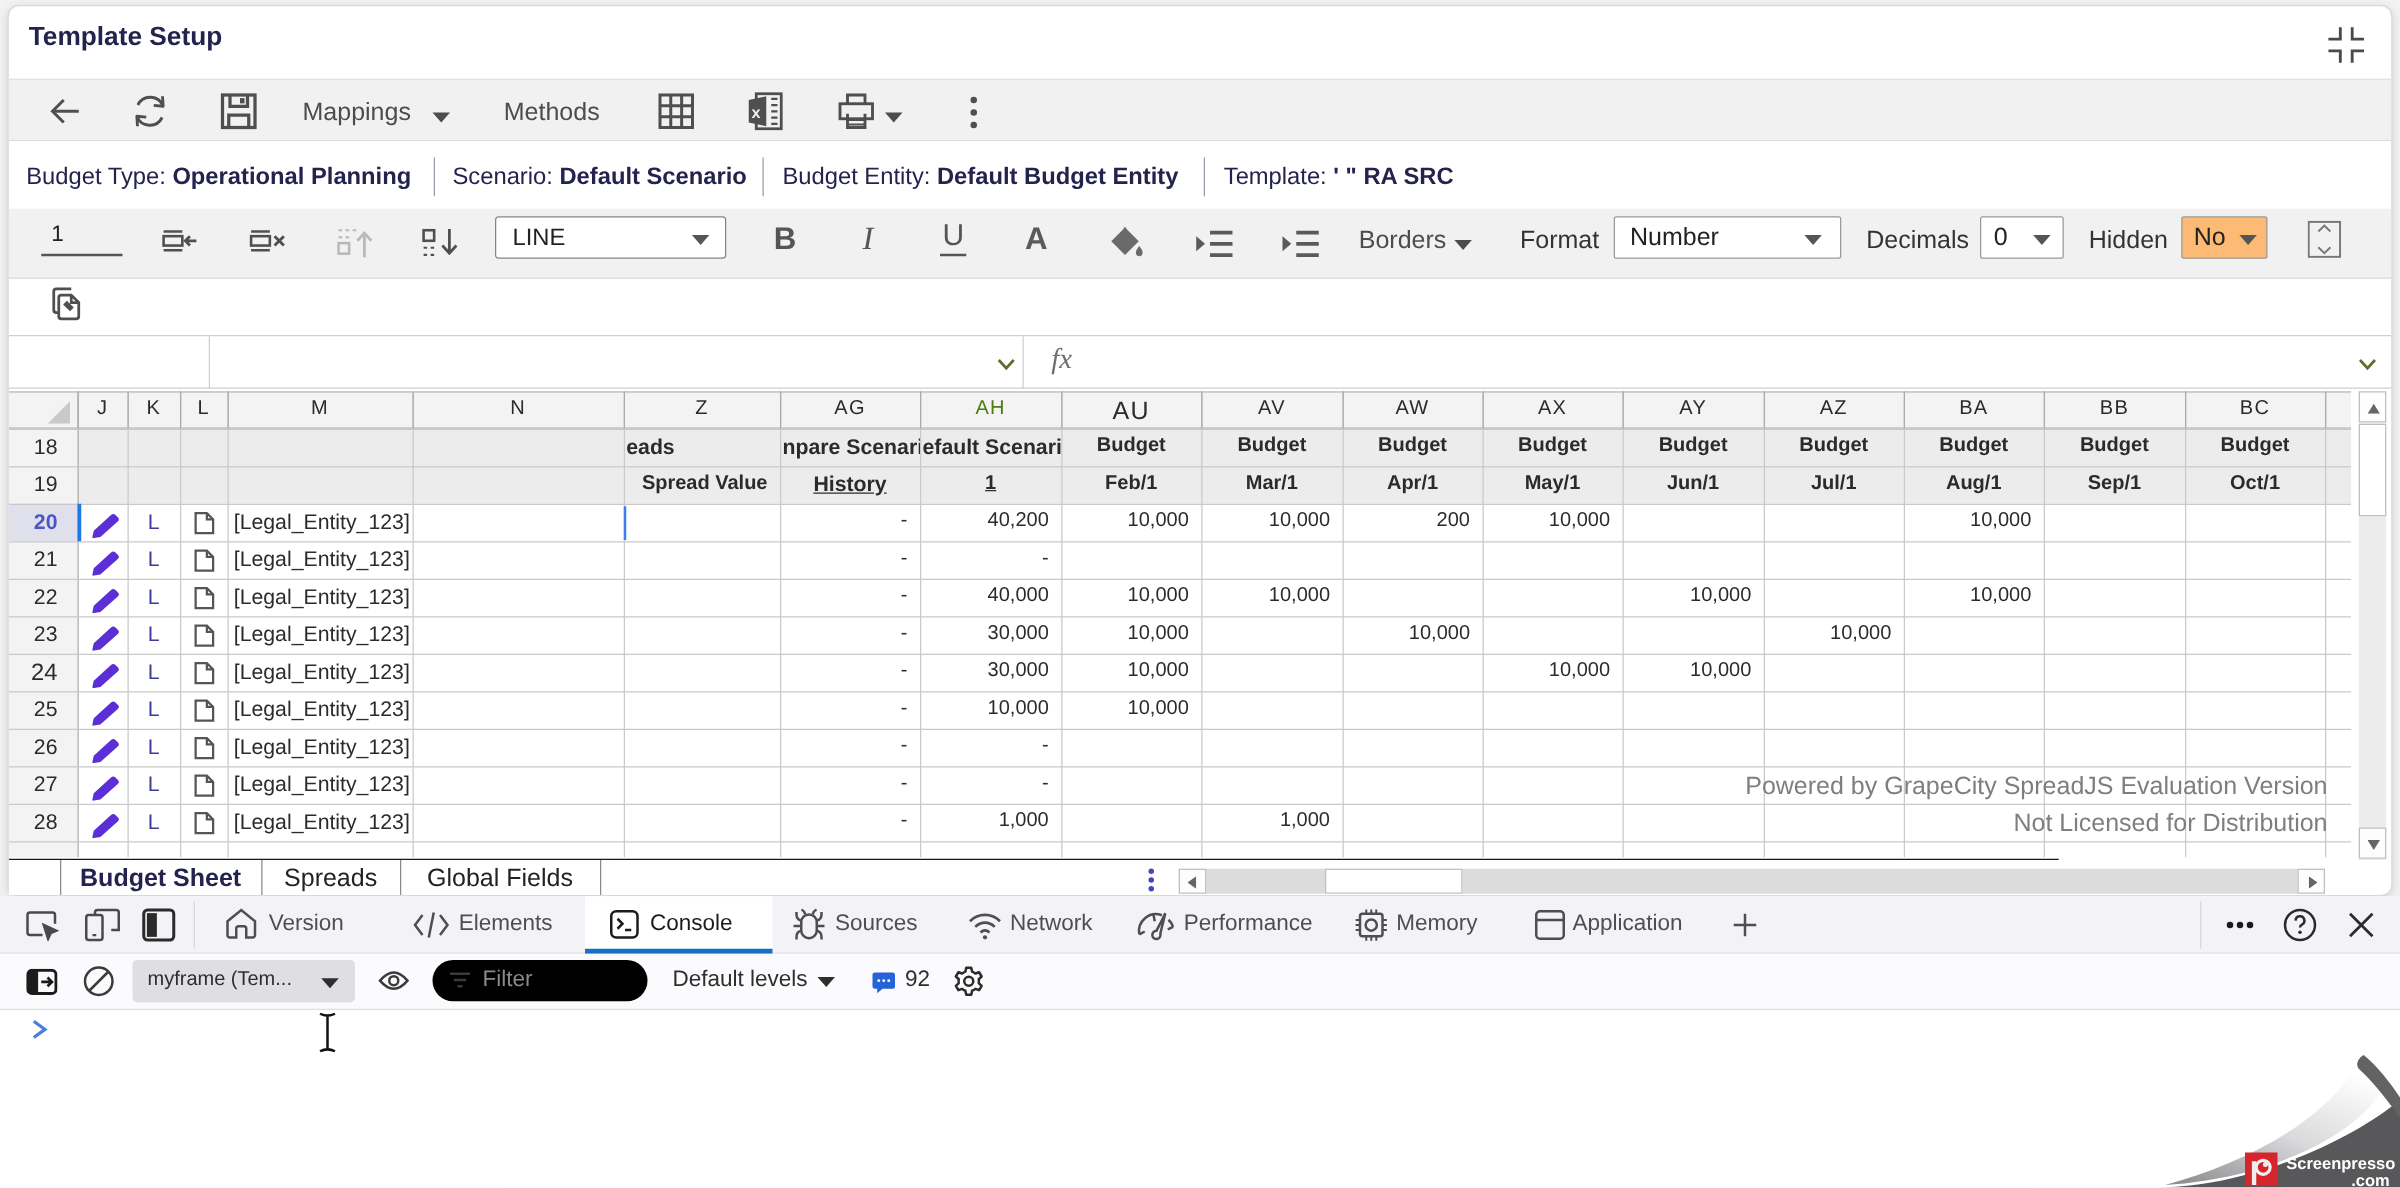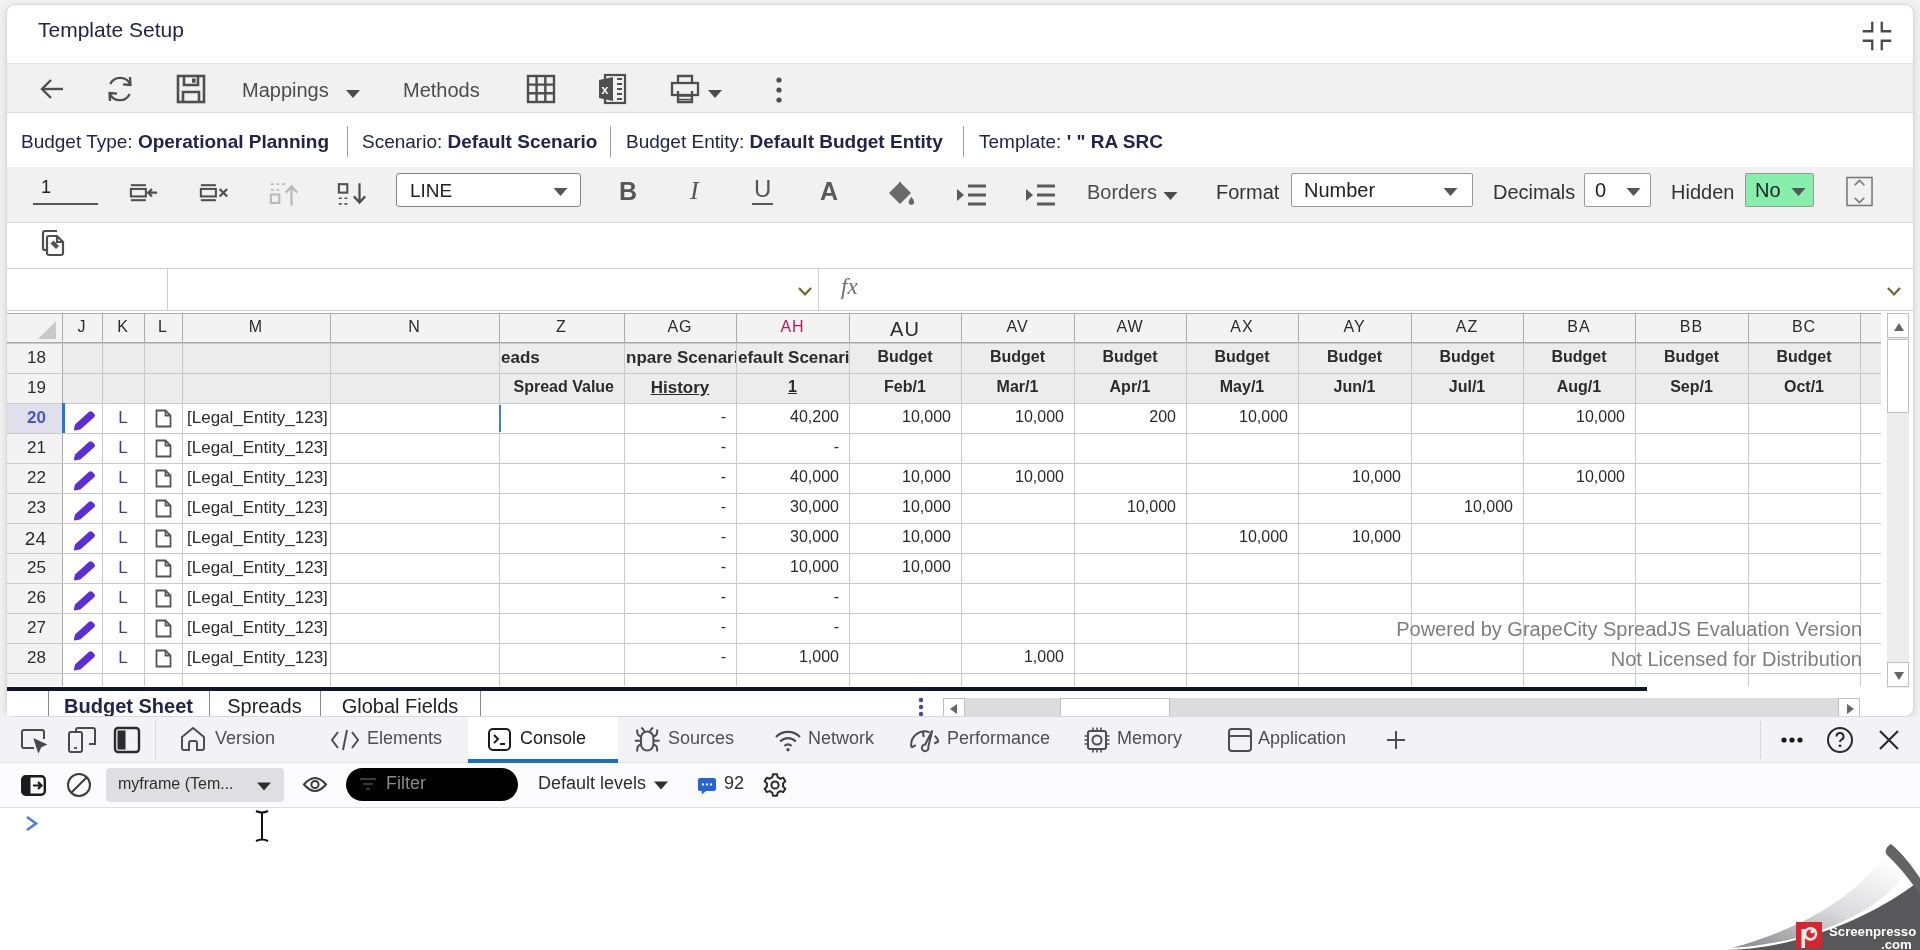--- a/index.html
+++ b/index.html
@@ -8,21 +8,21 @@
 .nv{color:#23234e;}
 svg{display:block;}
 </style></head>
 <body>
 <div class="ab" style="left:0;top:0;width:1920px;height:950px;background:#f2f2f2;">
 
 <div class="ab" style="left:6px;top:4px;width:1908px;height:713px;background:#fff;border:1px solid #d8d8d8;border-radius:9px;box-shadow:0 2px 8px rgba(0,0,0,.12);overflow:hidden;">
 </div>
 <div class="ab" style="left:7px;top:5px;width:1906px;height:711px;overflow:hidden;">
 
- <div class="ab nv" style="left:31px;top:13px;font-size:21px;font-weight:normal;">Template Setup</div>
+ <div class="ab nv" style="left:16px;top:13px;font-size:21px;font-weight:bold;">Template Setup</div>
 
  <svg class="ab" style="left:1851px;top:12px" width="38" height="38" viewBox="0 0 40 40" fill="none" stroke="#4a4a4a" stroke-width="2.4">
    <path d="M15 5 L15 15 L5 15"></path>
         <path d="M25 5 L25 15 L35 15"></path>
    <path d="M15 35 L15 25 L5 25"></path>
         <path d="M25 35 L25 25 L35 25"></path>
  </svg>
 
  <div class="ab" style="left:0px;top:58px;width:1906px;height:50px;background:#f2f1f1;border-top:1px solid #e2e2e2;border-bottom:1px solid #dcdcdc;"></div>
  <svg class="ab" style="left:31px;top:70px" width="28" height="28" viewBox="0 0 28 28" fill="none" stroke="#4f4f4f" stroke-width="2.4">
@@ -150,21 +150,21 @@
         </svg>
  </div>
  <div class="ab" style="left:1486px;top:176px;font-size:20px;color:#333;">Decimals</div>
  <div class="ab" style="left:1577px;top:168px;width:67px;height:34px;background:#fff;border:1px solid #999;border-radius:2px;font-size:20px;color:#222;">
    <span class="ab" style="left:10px;top:5px;">0</span>
    <svg class="ab" style="left:40px;top:12px" width="17" height="12" viewBox="0 0 17 12">
           <path d="M1.5 2 L8.5 10 L15.5 2 Z" fill="#555"></path>
         </svg>
  </div>
  <div class="ab" style="left:1664px;top:176px;font-size:20px;color:#333;">Hidden</div>
- <div class="ab" style="left:1738px;top:168px;width:69px;height:34px;background:#86efac;border:1px solid #999;border-radius:2px;font-size:20px;color:#222;">
+ <div class="ab" style="left:1738px;top:168px;width:69px;height:34px;background:#fdba74;border:1px solid #999;border-radius:2px;font-size:20px;color:#222;">
    <span class="ab" style="left:9px;top:5px;">No</span>
    <svg class="ab" style="left:44px;top:12px" width="17" height="12" viewBox="0 0 17 12">
           <path d="M1.5 2 L8.5 10 L15.5 2 Z" fill="#555"></path>
         </svg>
  </div>
  <svg class="ab" style="left:1839px;top:171px" width="27" height="31" viewBox="0 0 28 31" fill="none" stroke="#777" stroke-width="1.6">
    <rect x="1" y="1" width="26" height="29"></rect>
    <path d="M9 9 L14 4 L19 9"></path>
         <path d="M9 22 L14 27 L19 22"></path>
  </svg>
@@ -247,21 +247,21 @@
   <span class="ab" style="left:0;top:330px;width:1874px;height:1px;background:#c9c9c9;"></span>
   <span class="ab" style="left:0;top:360px;width:1874px;height:1px;background:#c9c9c9;"></span>
   <span class="ab" style="left:0;top:0;width:1874px;height:1px;background:#ababab;"></span>
   <div class="ab" style="left:55px;top:5px;width:40px;text-align:center;font-size:16px;color:#2b2b2b;letter-spacing:1px;">J</div>
   <div class="ab" style="left:95px;top:5px;width:42px;text-align:center;font-size:16px;color:#2b2b2b;letter-spacing:1px;">K</div>
   <div class="ab" style="left:137px;top:5px;width:38px;text-align:center;font-size:16px;color:#2b2b2b;letter-spacing:1px;">L</div>
   <div class="ab" style="left:175px;top:5px;width:148px;text-align:center;font-size:16px;color:#2b2b2b;letter-spacing:1px;">M</div>
   <div class="ab" style="left:323px;top:5px;width:169px;text-align:center;font-size:16px;color:#2b2b2b;letter-spacing:1px;">N</div>
   <div class="ab" style="left:492px;top:5px;width:125px;text-align:center;font-size:16px;color:#2b2b2b;letter-spacing:1px;">Z</div>
   <div class="ab" style="left:617px;top:5px;width:112px;text-align:center;font-size:16px;color:#2b2b2b;letter-spacing:1px;">AG</div>
-  <div class="ab" style="left:729px;top:5px;width:113px;text-align:center;font-size:16px;color:#be185d;letter-spacing:1px;">AH</div>
+  <div class="ab" style="left:729px;top:5px;width:113px;text-align:center;font-size:16px;color:#4d7c0f;letter-spacing:1px;">AH</div>
   <div class="ab" style="left:842px;top:5px;width:112px;text-align:center;font-size:20px;color:#2b2b2b;letter-spacing:1px;">AU</div>
   <div class="ab" style="left:954px;top:5px;width:113px;text-align:center;font-size:16px;color:#2b2b2b;letter-spacing:1px;">AV</div>
   <div class="ab" style="left:1067px;top:5px;width:112px;text-align:center;font-size:16px;color:#2b2b2b;letter-spacing:1px;">AW</div>
   <div class="ab" style="left:1179px;top:5px;width:112px;text-align:center;font-size:16px;color:#2b2b2b;letter-spacing:1px;">AX</div>
   <div class="ab" style="left:1291px;top:5px;width:113px;text-align:center;font-size:16px;color:#2b2b2b;letter-spacing:1px;">AY</div>
   <div class="ab" style="left:1404px;top:5px;width:112px;text-align:center;font-size:16px;color:#2b2b2b;letter-spacing:1px;">AZ</div>
   <div class="ab" style="left:1516px;top:5px;width:112px;text-align:center;font-size:16px;color:#2b2b2b;letter-spacing:1px;">BA</div>
   <div class="ab" style="left:1628px;top:5px;width:113px;text-align:center;font-size:16px;color:#2b2b2b;letter-spacing:1px;">BB</div>
   <div class="ab" style="left:1741px;top:5px;width:112px;text-align:center;font-size:16px;color:#2b2b2b;letter-spacing:1px;">BC</div>
   <div class="ab" style="left:0;top:35px;width:39px;text-align:right;font-size:17px;color:#2b2b2b;font-weight:normal;">18</div>
@@ -428,21 +428,21 @@
           </svg>
    </div>
    <div class="ab" style="left:0;top:26px;width:22px;height:74px;background:#fff;border:1px solid #c0c0c0;"></div>
    <div class="ab" style="left:0;top:349px;width:22px;height:25px;background:#fdfdfd;border:1px solid #c0c0c0;">
      <svg class="ab" style="left:6px;top:9px" width="10" height="8" viewBox="0 0 10 8">
             <path d="M0 0 L10 0 L5 8 Z" fill="#666"></path>
           </svg>
    </div>
  </div>
 
- <div class="ab" style="left:0;top:682px;width:1640px;height:30px;background:#fff;border-top:4px solid #0f172a;font-size:20px;">
+ <div class="ab" style="left:0;top:682px;width:1640px;height:30px;background:#fff;border-top:1px solid #0f172a;font-size:20px;">
    <span class="ab" style="left:41px;top:0;width:1px;height:30px;background:#8a8a8a;"></span>
    <div class="ab nv" style="left:41px;top:4px;width:161px;text-align:center;font-weight:bold;">Budget Sheet</div>
    <span class="ab" style="left:202px;top:0;width:1px;height:30px;background:#8a8a8a;"></span>
    <div class="ab" style="left:202px;top:4px;width:111px;text-align:center;color:#222;">Spreads</div>
    <span class="ab" style="left:313px;top:0;width:1px;height:30px;background:#8a8a8a;"></span>
    <div class="ab" style="left:313px;top:4px;width:160px;text-align:center;color:#222;">Global Fields</div>
    <span class="ab" style="left:473px;top:0;width:1px;height:30px;background:#8a8a8a;"></span>
    <svg class="ab" style="left:911px;top:6px" width="6" height="20" viewBox="0 0 6 20" fill="#4444c0">
      <circle cx="3" cy="3" r="2.2"></circle>
           <circle cx="3" cy="10" r="2.2"></circle>

